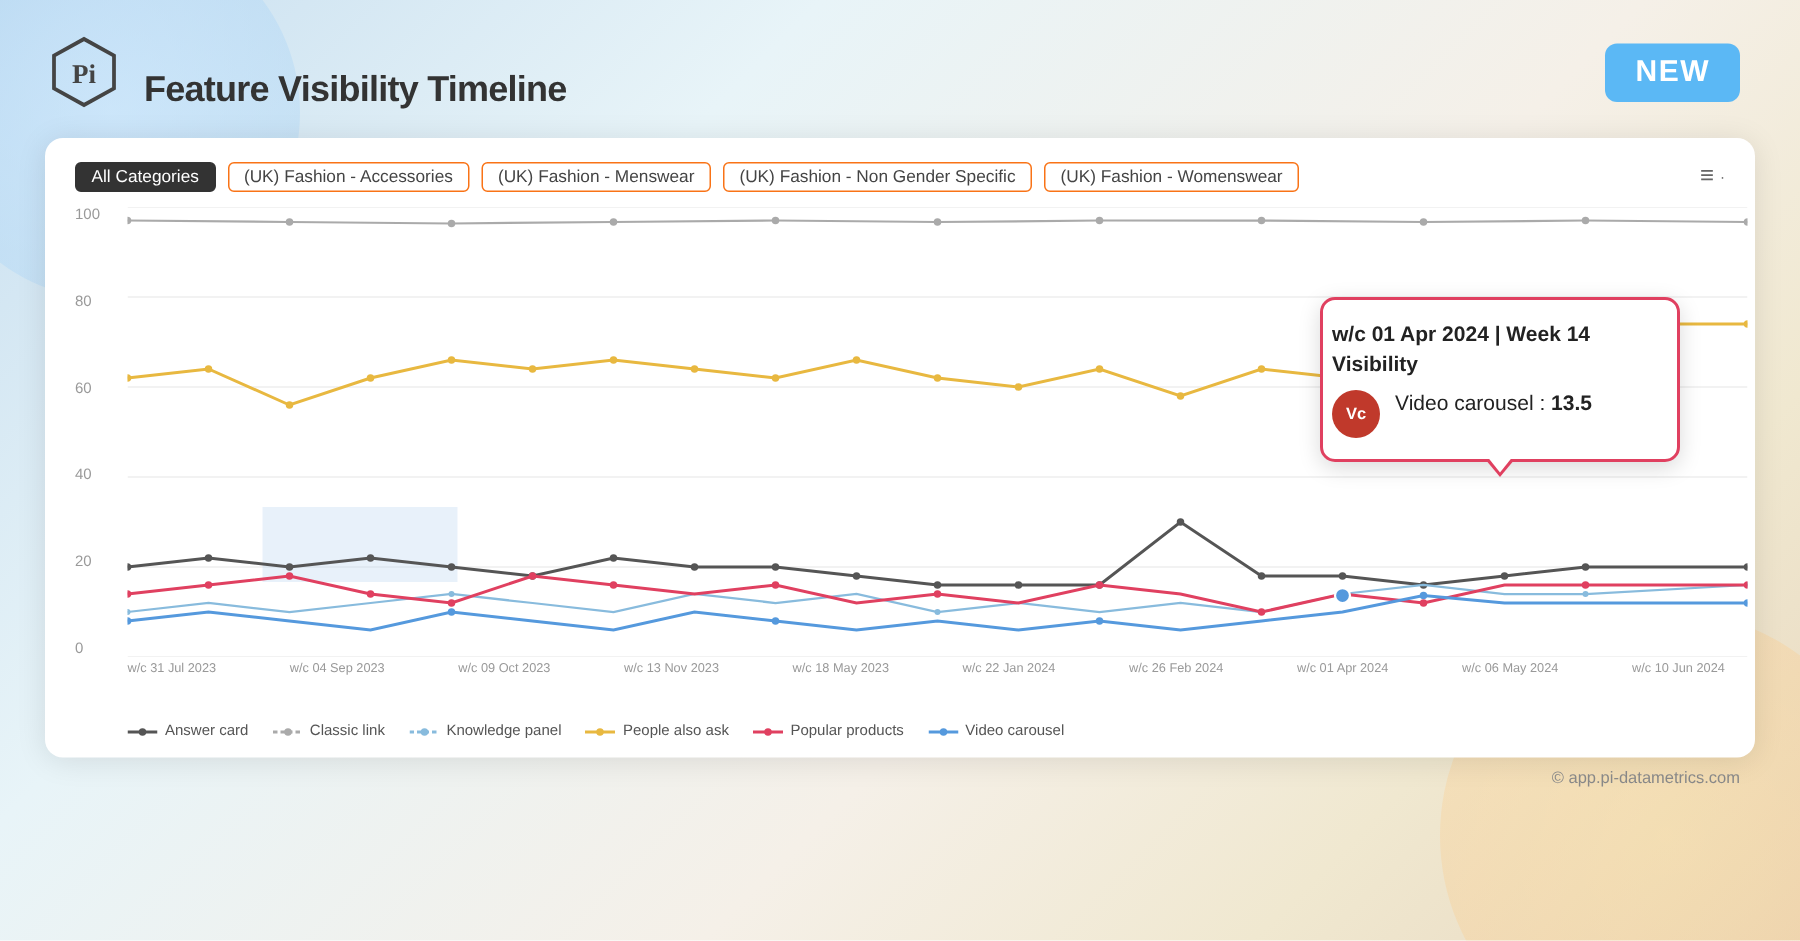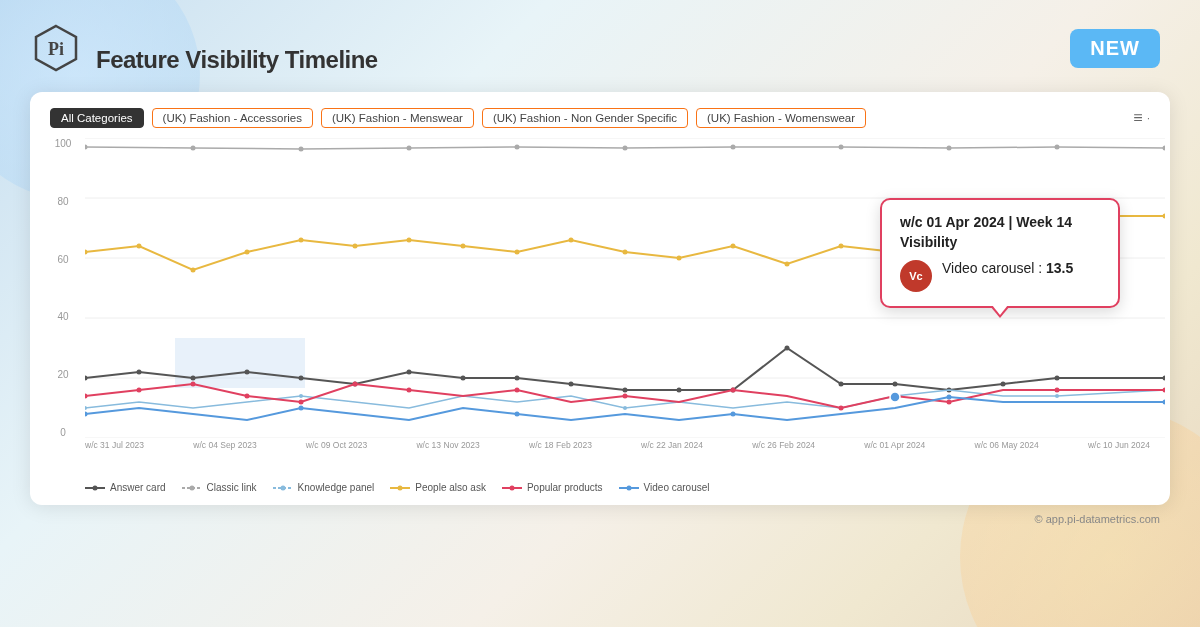--- a/index.html
+++ b/index.html
@@ -122,21 +122,21 @@
       top: 0;
       height: 300px;
       width: 30px;
       display: flex;
       flex-direction: column-reverse;
       justify-content: space-between;
     }
     .y-label {
       font-size: 10px;
       color: #999;
-      text-align: center;
+      text-align: left;
       padding-right: 4px;
     }
 
     .chart-svg-area {
       position: absolute;
       left: 35px;
       top: 0;
       right: 0;
       height: 300px;
     }
@@ -157,21 +157,21 @@
       color: #555;
     }
 
     .tooltip-box {
       position: absolute;
       right: 30px;
       top: 60px;
       background: white;
       border: 2px solid #e04060;
       border-radius: 10px;
-      padding: 14px 18px;
+      padding: 14px 6px;
       min-width: 240px;
       box-shadow: 0 4px 15px rgba(0,0,0,0.15);
       z-index: 20;
     }
     .tooltip-date {
       font-size: 14px;
       font-weight: 600;
       color: #222;
       margin-bottom: 4px;
     }
@@ -386,21 +386,21 @@
       <circle cx="1080" cy="264" r="2.5" fill="#5599dd"></circle>
 
       <circle cx="810" cy="259" r="5" fill="#5599dd" stroke="white" stroke-width="1.5"></circle>
     </svg>
 
     <div style="position:absolute; left:35px; right:0; bottom:28px; display:flex; justify-content:space-between;">
       <span style="font-size:8.5px; color:#999; white-space:nowrap;">w/c 31 Jul 2023</span>
       <span style="font-size:8.5px; color:#999; white-space:nowrap;">w/c 04 Sep 2023</span>
       <span style="font-size:8.5px; color:#999; white-space:nowrap;">w/c 09 Oct 2023</span>
       <span style="font-size:8.5px; color:#999; white-space:nowrap;">w/c 13 Nov 2023</span>
-      <span style="font-size:8.5px; color:#999; white-space:nowrap;">w/c 18 Feb 2023</span>
+      <span style="font-size:8.5px; color:#999; white-space:nowrap;">w/c 18 May 2023</span>
       <span style="font-size:8.5px; color:#999; white-space:nowrap;">w/c 22 Jan 2024</span>
       <span style="font-size:8.5px; color:#999; white-space:nowrap;">w/c 26 Feb 2024</span>
       <span style="font-size:8.5px; color:#999; white-space:nowrap;">w/c 01 Apr 2024</span>
       <span style="font-size:8.5px; color:#999; white-space:nowrap;">w/c 06 May 2024</span>
       <span style="font-size:8.5px; color:#999; white-space:nowrap;">w/c 10 Jun 2024</span>
     </div>
 
     <div class="tooltip-box">
       <div class="tooltip-date">w/c 01 Apr 2024 | Week 14</div>
       <div class="tooltip-label">Visibility</div>

